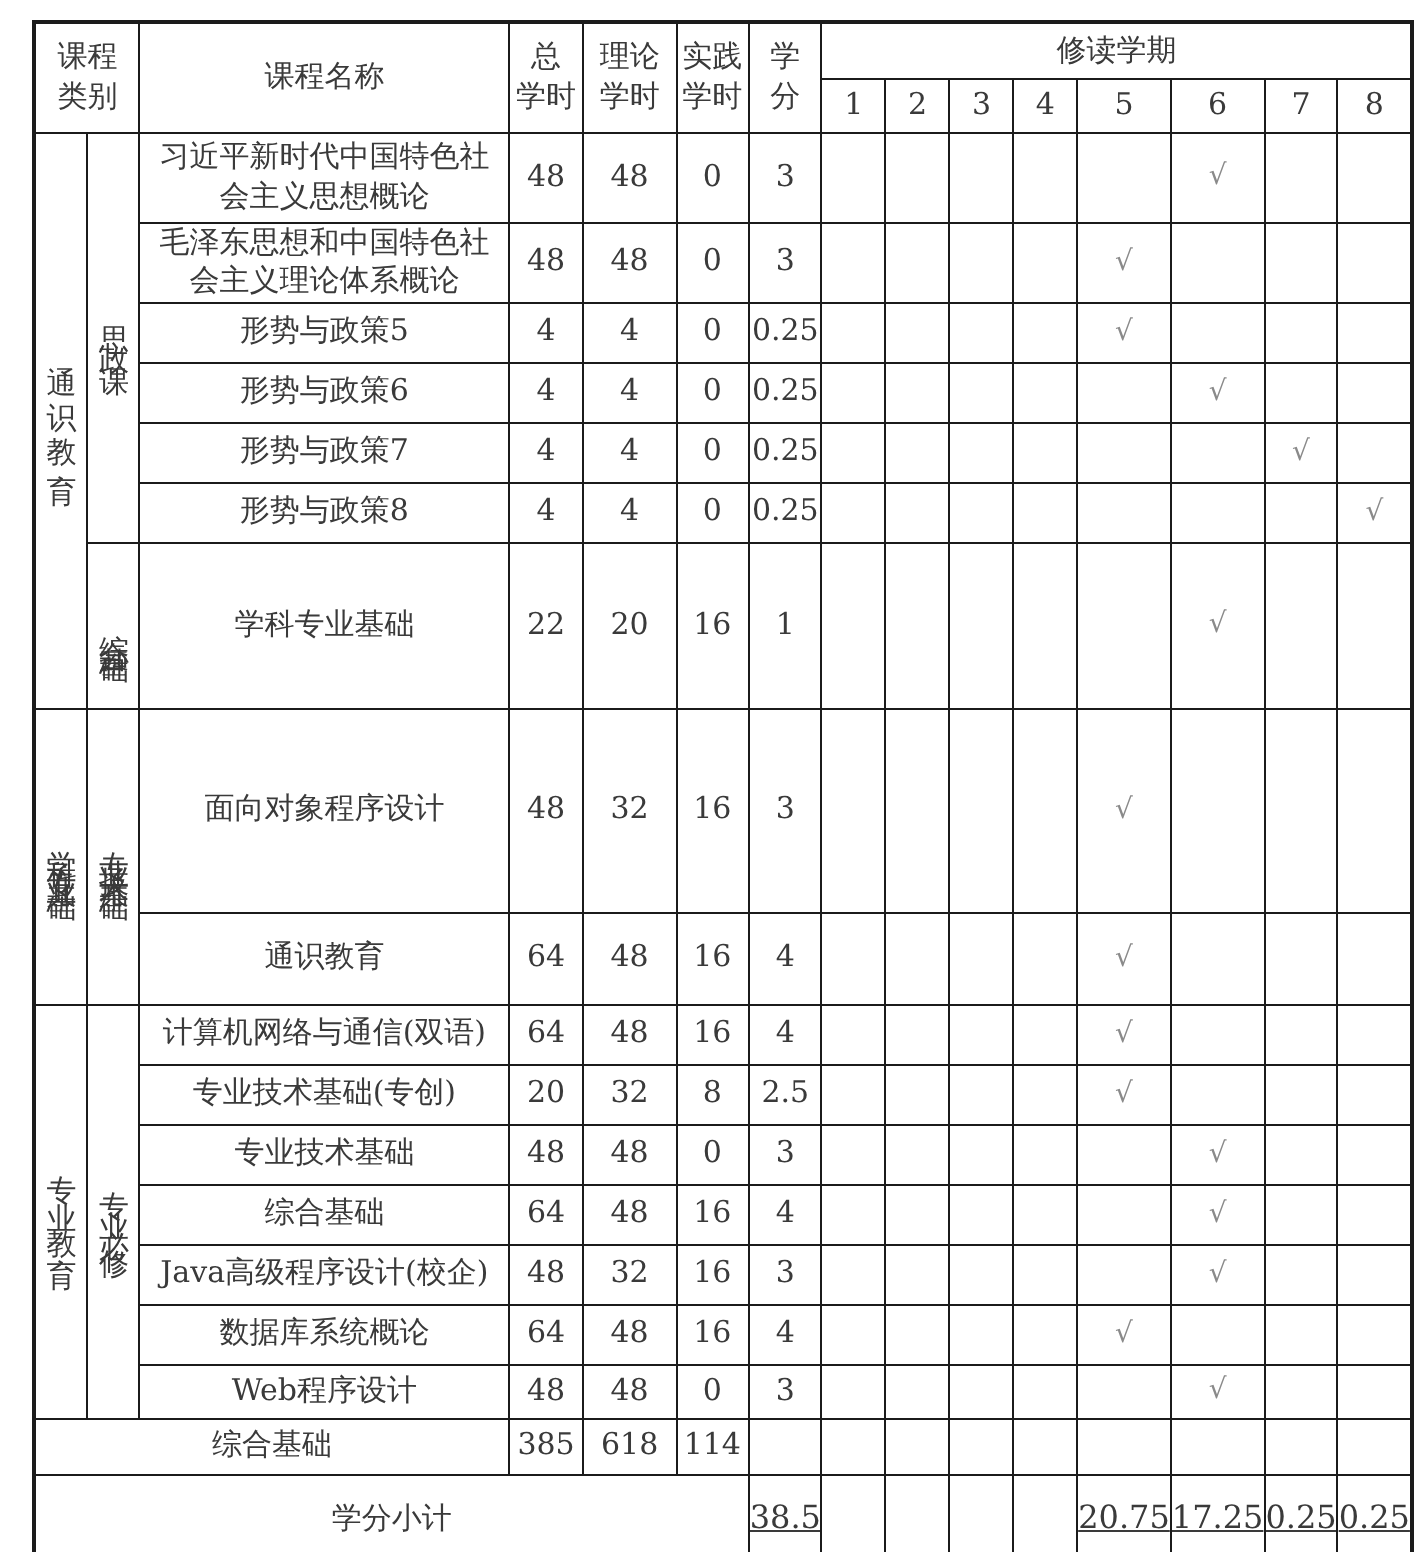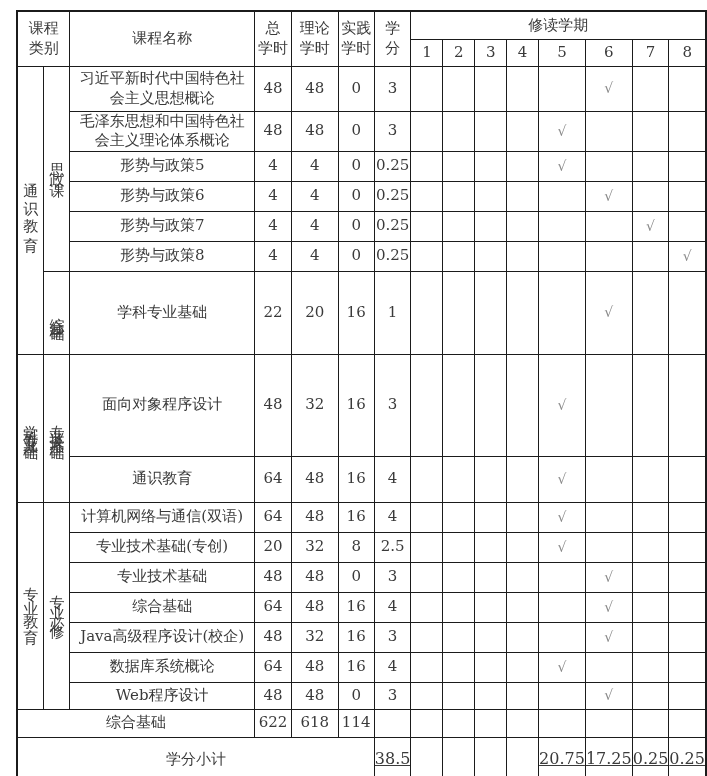--- a/index.html
+++ b/index.html
@@ -318,21 +318,21 @@
         <td></td>
         <td></td>
         <td></td>
       <td class="chk">√</td>
       <td></td>
         <td></td>
     </tr>
 
     <tr class="rh28">
       <td colspan="3">综合基础</td>
-      <td>622</td>
+      <td>385</td>
       <td>618</td>
       <td>114</td>
       <td></td>
       <td></td>
         <td></td>
         <td></td>
         <td></td>
         <td></td>
         <td></td>
         <td></td>

